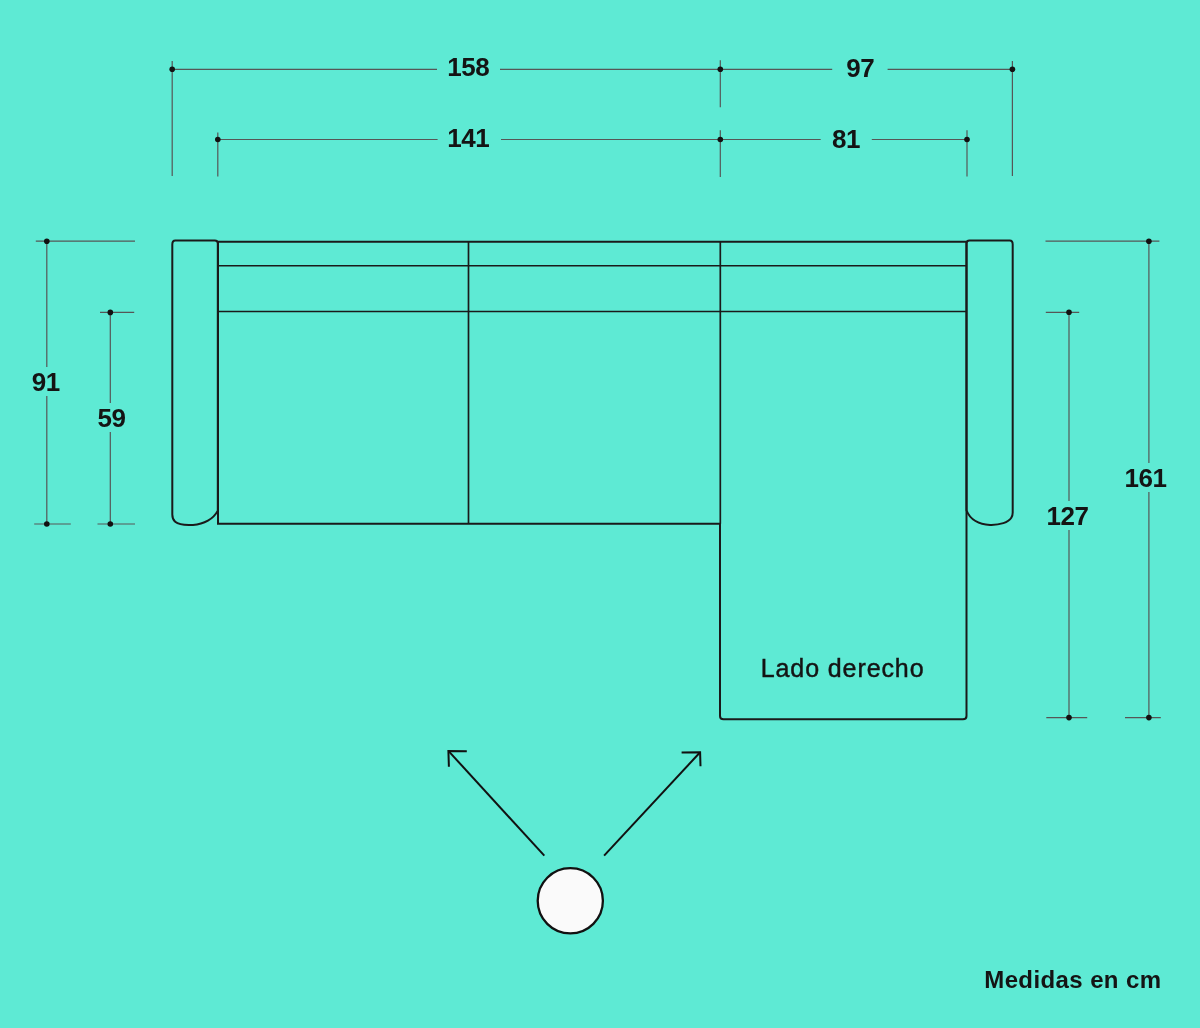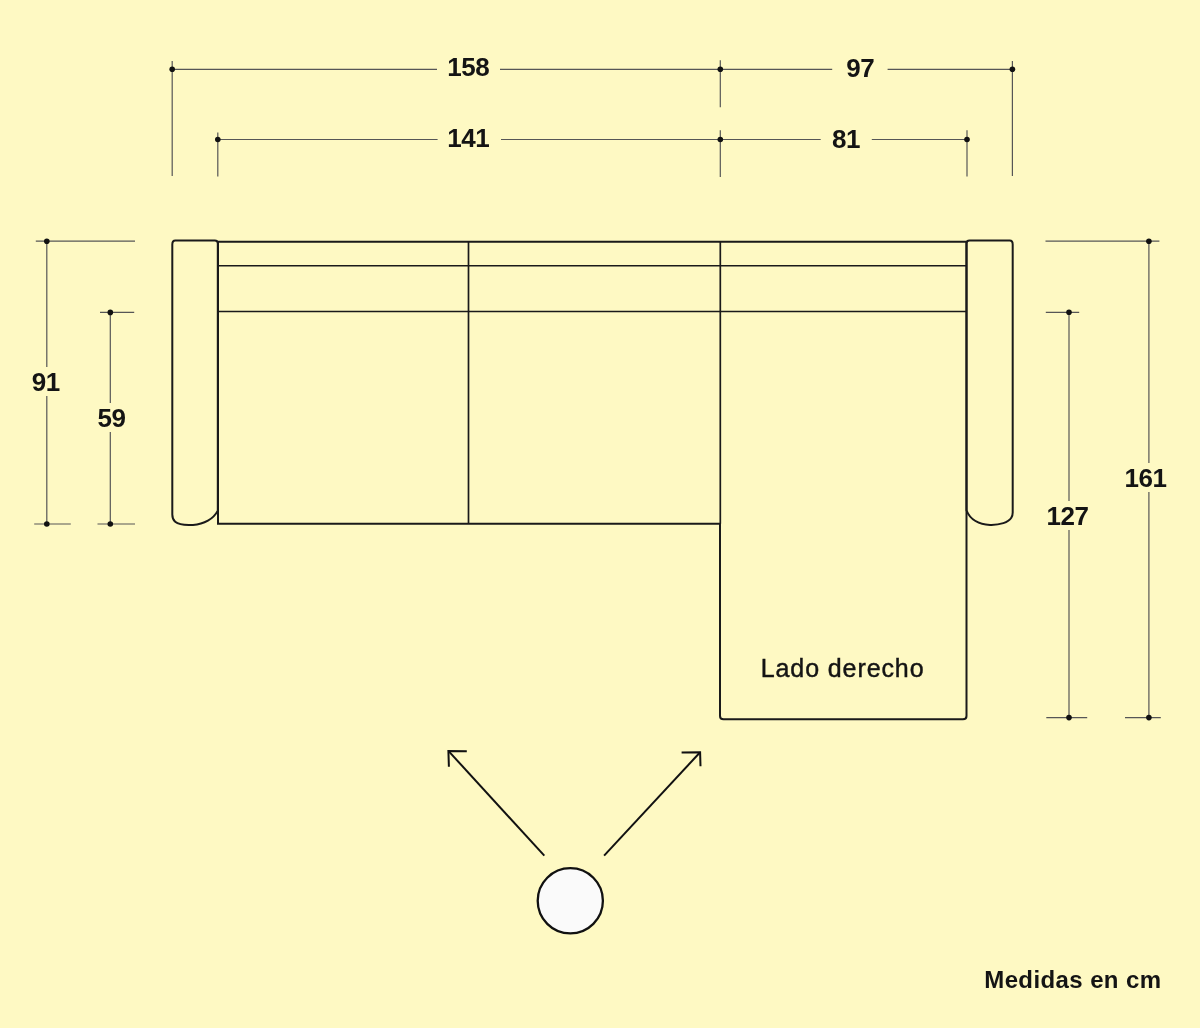--- a/index.html
+++ b/index.html
@@ -1,16 +1,16 @@
 <!DOCTYPE html>
 <html><head>
 <meta charset="utf-8">
 <style>
   html,body{margin:0;padding:0;background:#ffffff;}
-  .stage{position:relative;width:1200px;height:1028px;background:#fef9c3;overflow:hidden;}
+  .stage{position:relative;width:1200px;height:1028px;background:#5eead4;overflow:hidden;}
   svg{position:absolute;left:0;top:0;}
   text{font-family:"Liberation Sans",sans-serif;}
   .num{font-size:26px;font-weight:bold;fill:#141414;letter-spacing:-0.5px;}
   .lbl{font-size:25px;font-weight:normal;fill:#141414;letter-spacing:0.9px;stroke:#141414;stroke-width:0.45px;}
   .lbl2{font-size:24px;font-weight:bold;fill:#141414;letter-spacing:0.4px;}
 </style>
 </head>
 <body>
 <div class="stage">
 <svg width="1200" height="1028" viewBox="0 0 1200 1028">

